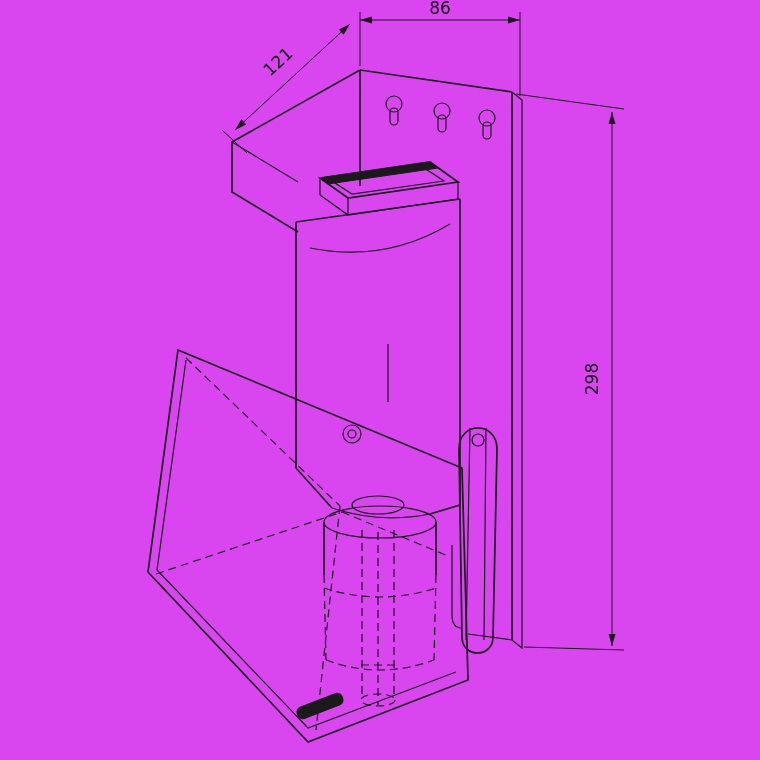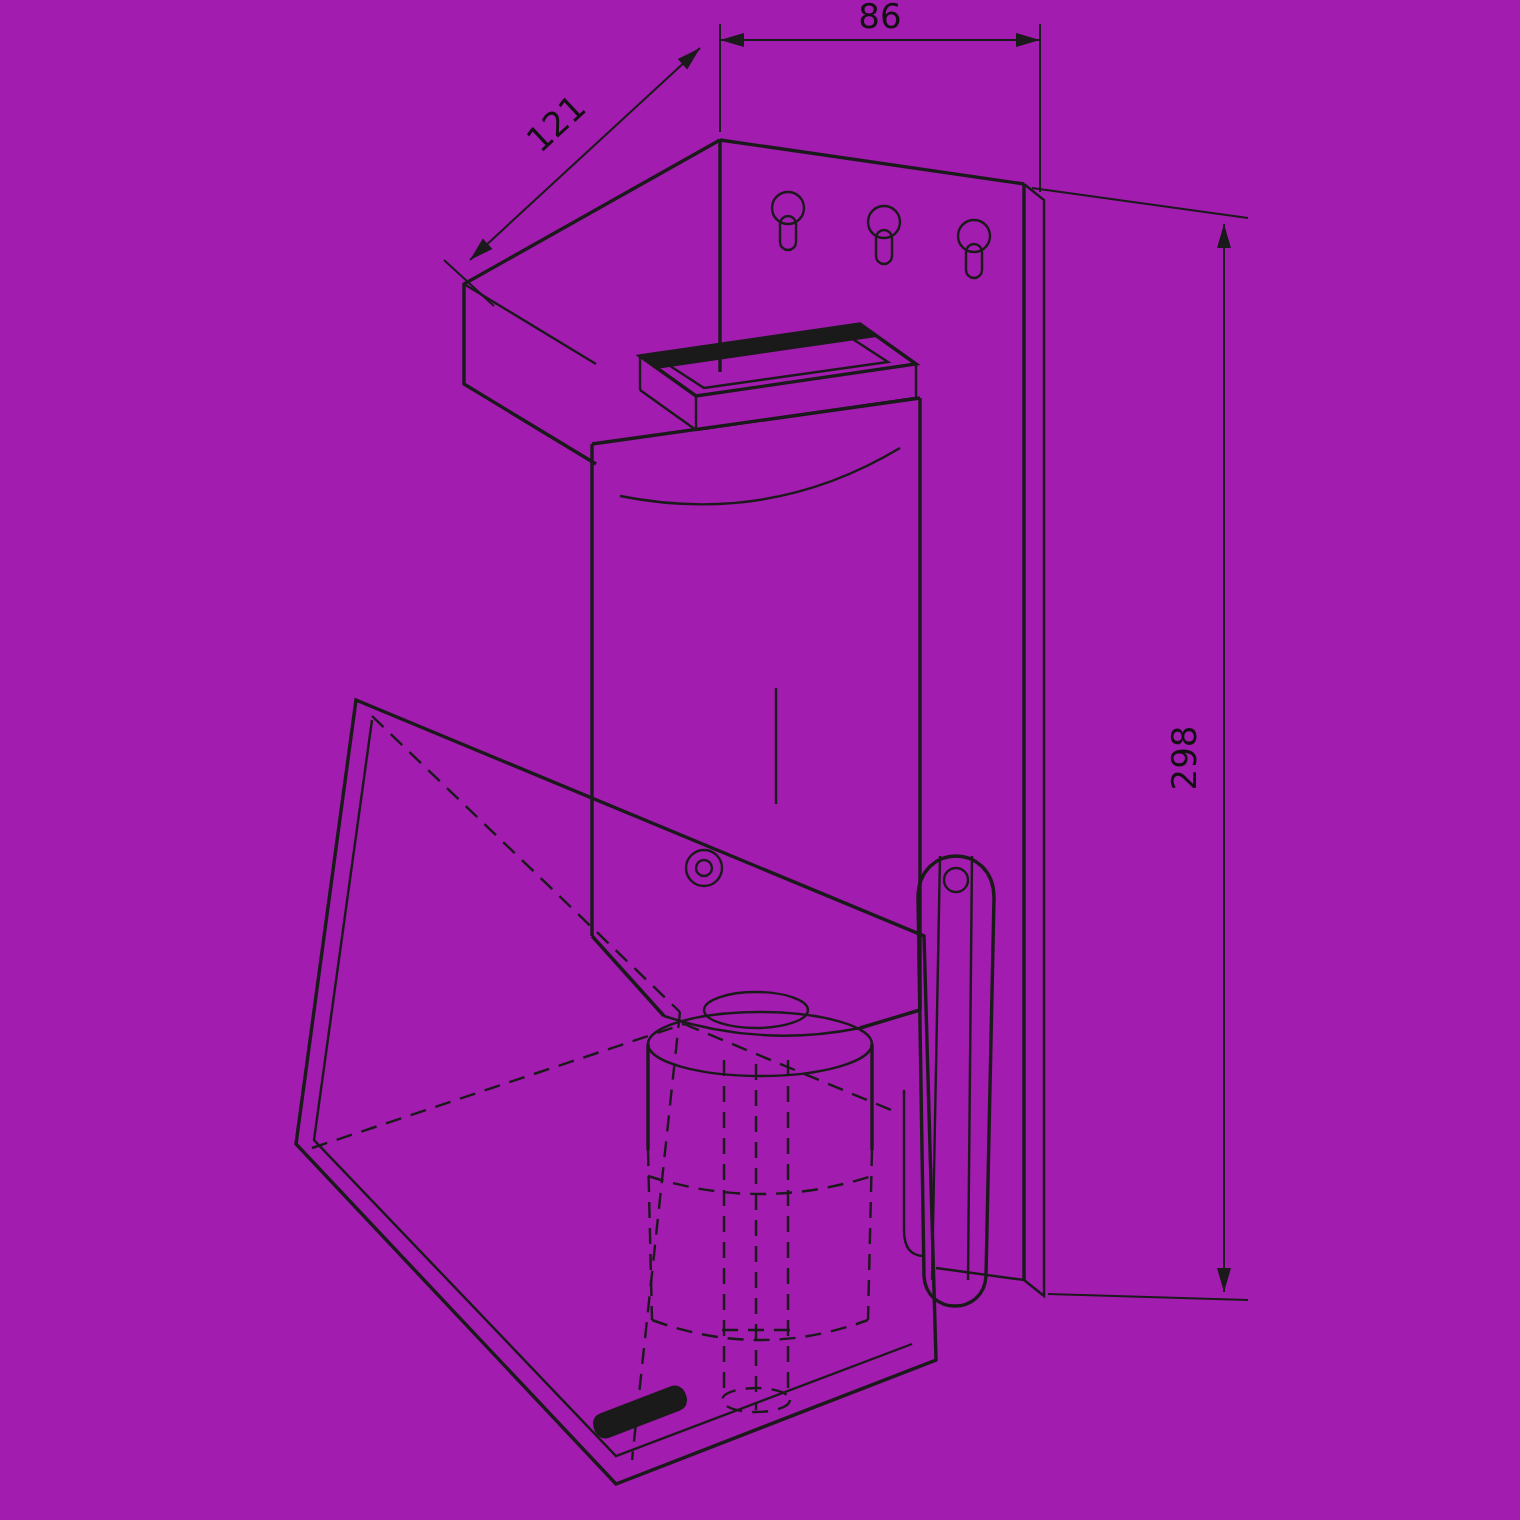--- a/index.html
+++ b/index.html
@@ -7,21 +7,21 @@
     padding: 0;
     width: 760px;
     height: 760px;
     background: #ffffff;
     font-family: "DejaVu Sans", "Liberation Sans", sans-serif;
   }
   .canvas {
     position: relative;
     width: 760px;
     height: 760px;
-    background: #a21caf;
+    background: #d946ef;
     overflow: hidden;
   }
   svg { display: block; }
   .outline   { fill: none; stroke: #1a1a1a; stroke-width: 1.7; }
   .thin      { fill: none; stroke: #1a1a1a; stroke-width: 1.2; }
   .hidden-ln { fill: none; stroke: #1a1a1a; stroke-width: 1.2; stroke-dasharray: 8 5; }
   .dim       { fill: none; stroke: #1a1a1a; stroke-width: 1; }
   .arrow     { fill: #1a1a1a; stroke: none; }
   .dim-text  { fill: #111111; font-size: 17px; font-family: "DejaVu Sans", "Liberation Sans", sans-serif; }
   .darkfill  { fill: #1a1a1a; stroke: #1a1a1a; stroke-width: 1; }

